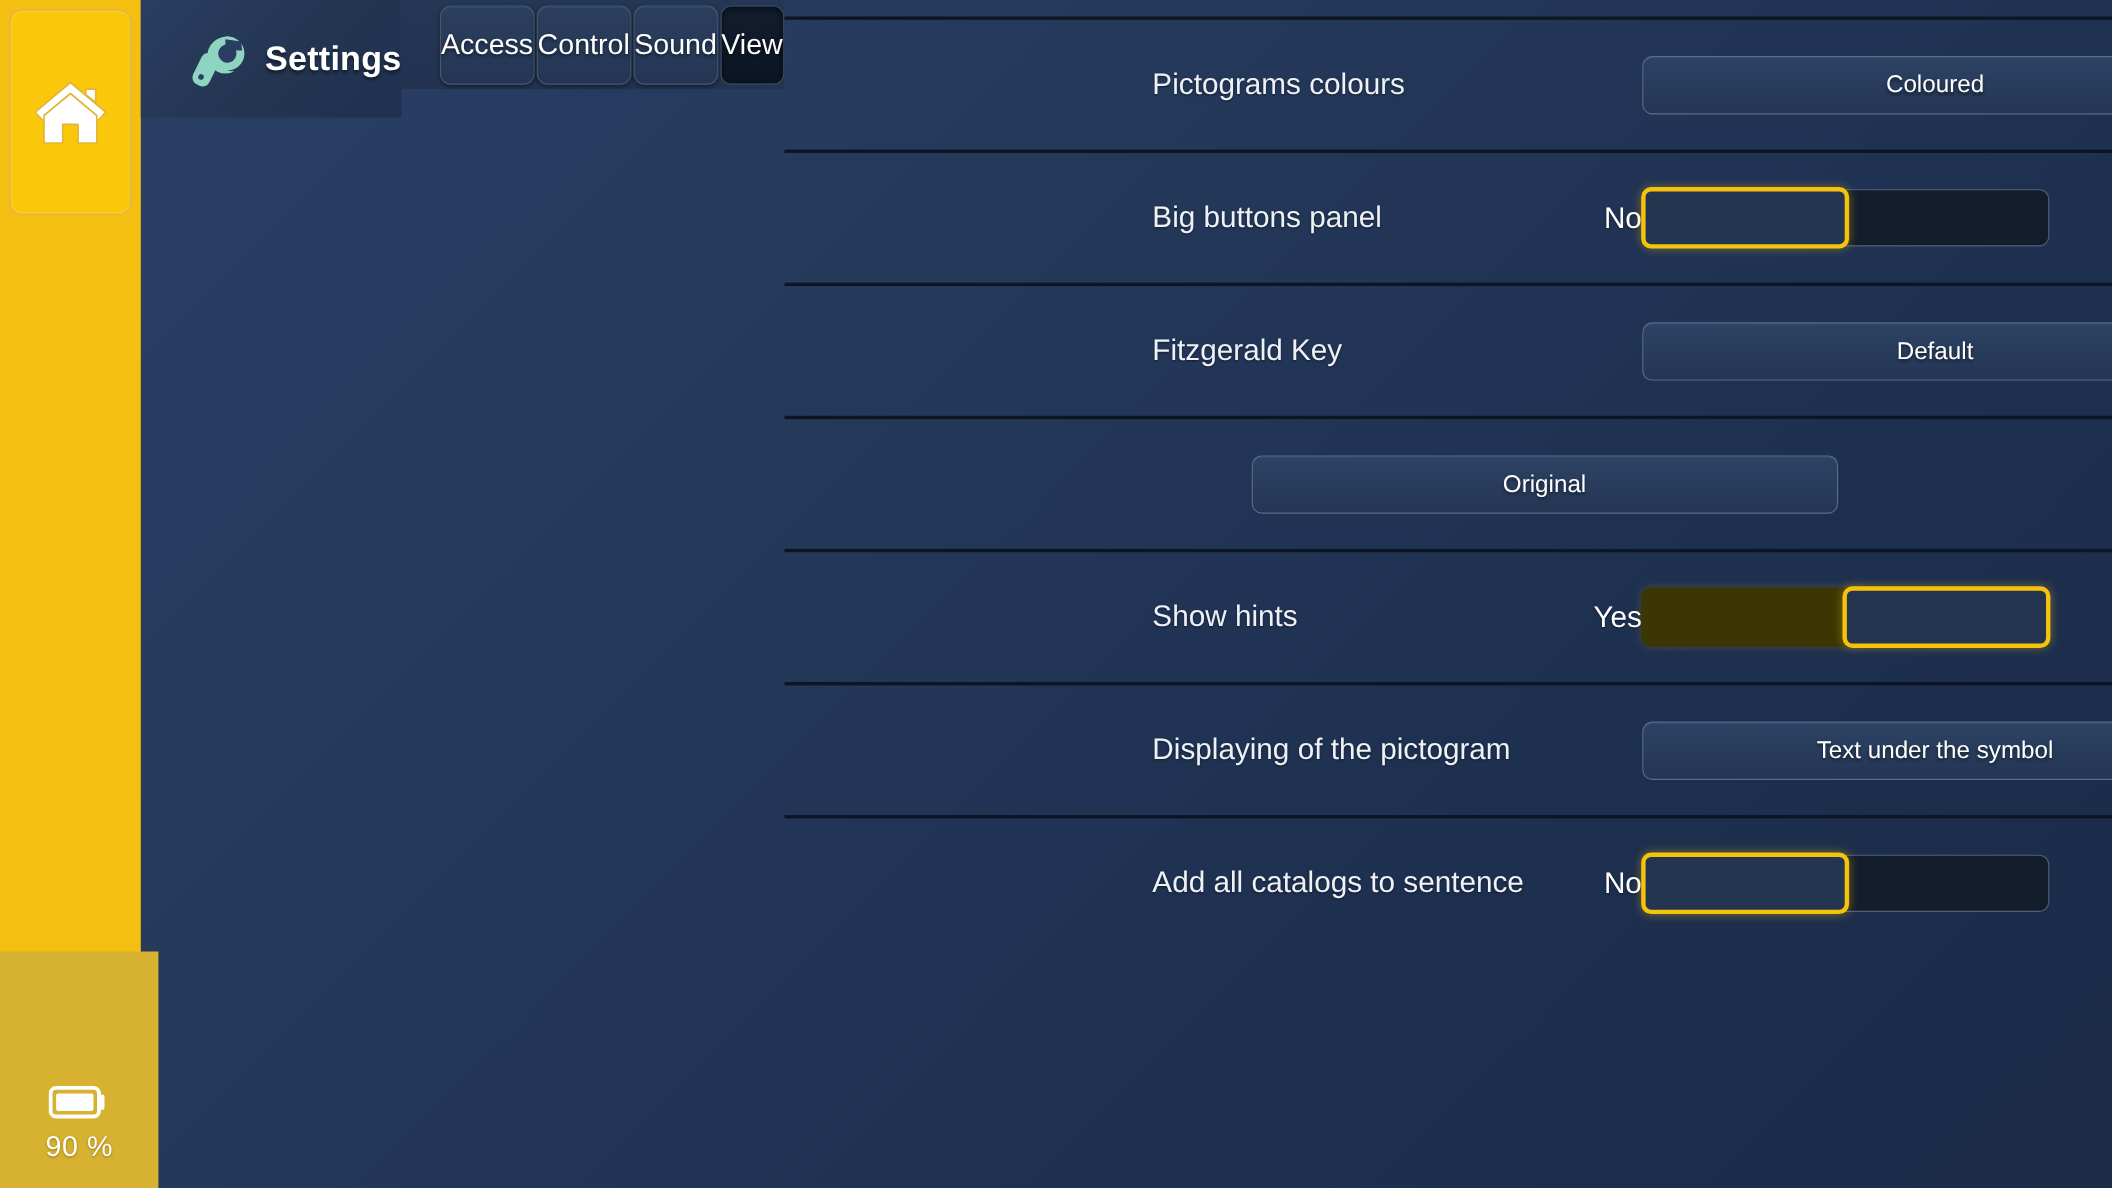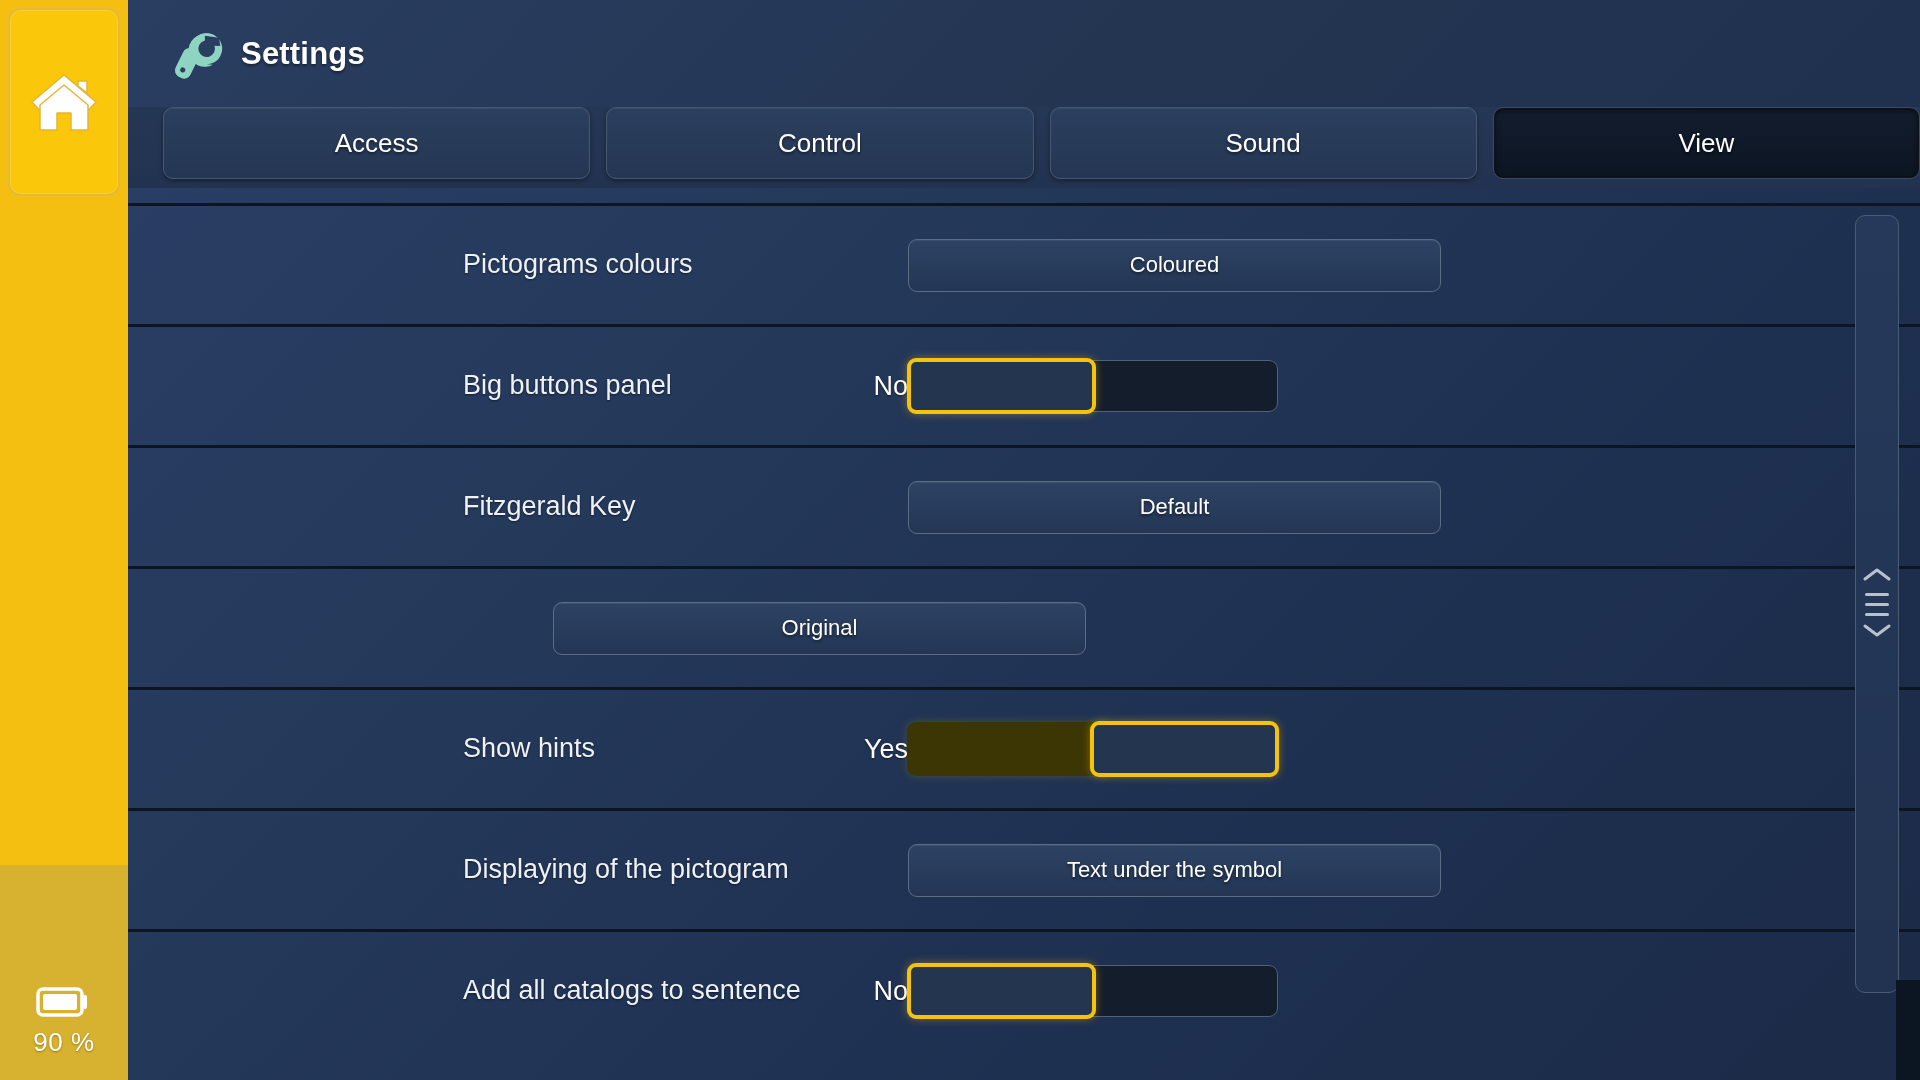--- a/index.html
+++ b/index.html
@@ -42,21 +42,21 @@
     align-items: center;
     justify-content: center;
     box-shadow: inset 0 0 0 1px rgba(255,255,255,0.14);
   }
   .home-card svg { display: block; }
 
   .battery-zone {
     position: absolute;
     left: 0;
     bottom: 0;
-    width: 128px;
+    width: 144px;
     height: 215px;
     background: #d7b130;
     display: flex;
     flex-direction: column;
     align-items: center;
     justify-content: flex-end;
     padding-bottom: 22px;
   }
   .battery-zone svg { display: block; margin-bottom: 8px; }
   .battery-pct {
@@ -65,21 +65,21 @@
     letter-spacing: 0.5px;
     text-shadow: 0 1px 2px rgba(90,70,0,0.55);
   }
 
   
   .main {
     position: relative;
     flex: 1 1 auto;
     height: 1080px;
     display: flex;
-    flex-direction: column;
+    flex-direction: row;
     min-width: 0;
   }
 
   .header {
     position: relative;
     height: 107px;
     flex: 0 0 107px;
     background: linear-gradient(135deg, #2a3e62 0%, #233551 55%, #203150 100%);
     display: flex;
     align-items: center;
@@ -92,22 +92,22 @@
     color: #ffffff;
     letter-spacing: 0.2px;
     text-shadow: 0 2px 3px rgba(0,0,0,0.45);
   }
 
   
   .tabs {
     flex: 0 0 81px;
     height: 81px;
     display: flex;
-    align-items: flex-start;
-    gap: 16px;
+    align-items: center;
+    gap: 2px;
     padding: 0 0 0 35px;
     background: linear-gradient(180deg, #243754 0%, #223351 100%);
   }
   .tab {
     flex: 1 1 0;
     height: 72px;
     border-radius: 10px;
     background: linear-gradient(180deg, #2b3f5e 0%, #243653 100%);
     border: 1px solid #46576f;
     box-shadow: 0 2px 4px rgba(0,0,0,0.38), inset 0 1px 0 rgba(255,255,255,0.06);

